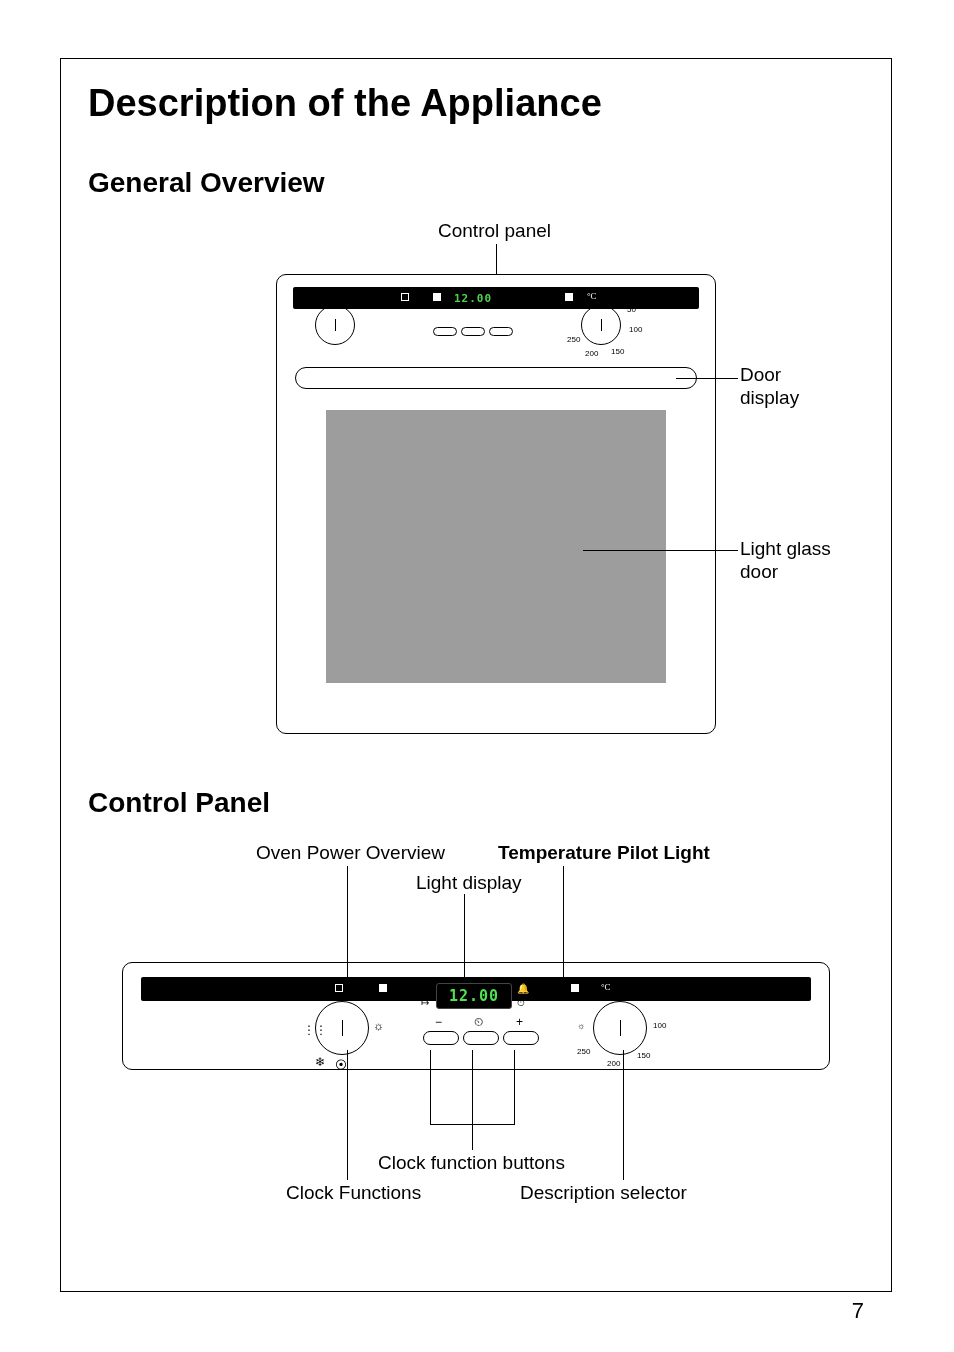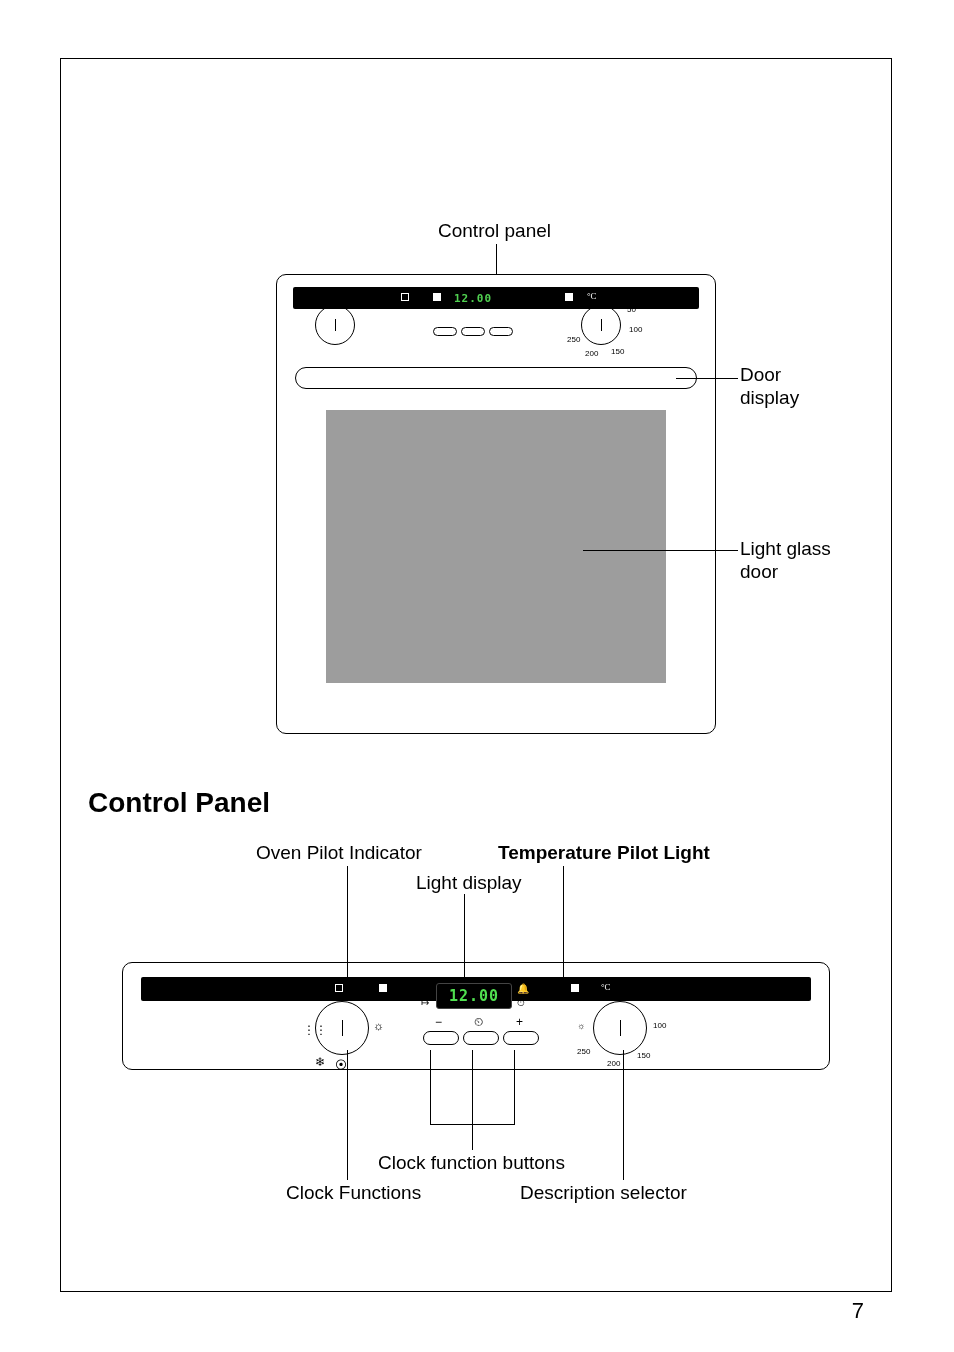--- a/index.html
+++ b/index.html
@@ -108,21 +108,23 @@
   .tick   { position:absolute; font-family:Verdana,Arial,sans-serif; font-size:8px; color:#000; }
   .sym    { position:absolute; font-family:Verdana,Arial,sans-serif; font-size:12px; color:#000; }
   .micro  { position:absolute; font-size:9px; color:#fff; }
 </style>
 </head>
 <body>
 
 <div class="page-frame"></div>
 
 <div class="content">
-
+  <h1>Description of the Appliance</h1>
+
+  <h2>General Overview</h2>
 </div>
 
 <div class="fig1">
 
   <div class="label" style="left:350px; top:0;">Control panel</div>
   <div class="leader" style="left:408px; top:24px; width:1px; height:42px;"></div>
 
   <div class="oven-box">
     <div class="cp-band">
       <span class="micro" style="left:108px; top:6px;"><span class="icon-sq"></span></span>
@@ -153,21 +155,21 @@
 
   <div class="leader" style="left:495px; top:330px; width:155px; height:1px;"></div>
   <div class="label" style="left:652px; top:318px;">Light glass</div>
   <div class="label" style="left:652px; top:341px;">door</div>
 </div>
 
 <h2 style="position:absolute; left:88px; top:787px;">Control Panel</h2>
 
 <div class="fig2">
 
-  <div class="label" style="left:168px; top:-78px;">Oven Pilot Indicator</div>
+  <div class="label" style="left:168px; top:-78px;">Oven Power Overview</div>
   <div class="label" style="left:410px; top:-78px;font-weight:bold;">Temperature Pilot Light</div>
   <div class="label" style="left:328px; top:-48px;">Light display</div>
 
   <div class="leader" style="left:259px; top:-54px; width:1px; height:114px;"></div>
   <div class="leader" style="left:376px; top:-26px; width:1px; height:84px;"></div>
   <div class="leader" style="left:475px; top:-54px; width:1px; height:114px;"></div>
 
   <div class="panel-box">
     <div class="band2">
       <span class="micro" style="left:194px; top:7px;"><span class="icon-sq"></span></span>

